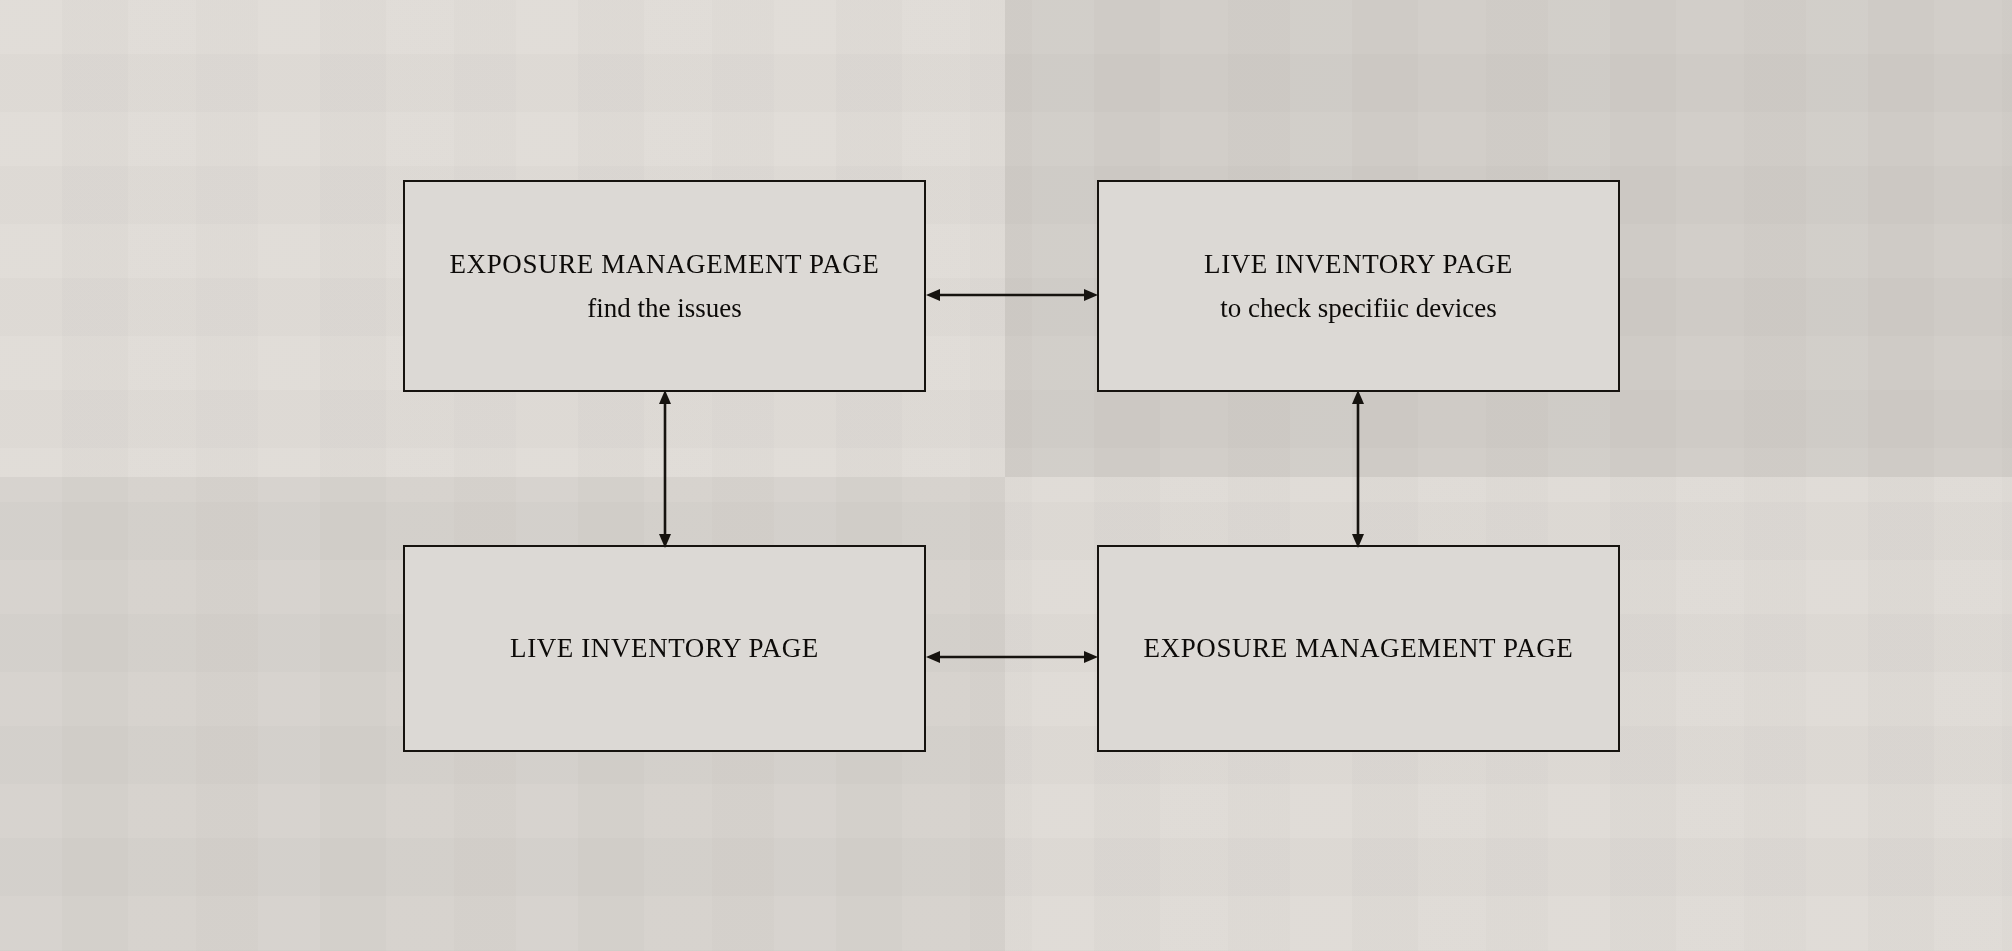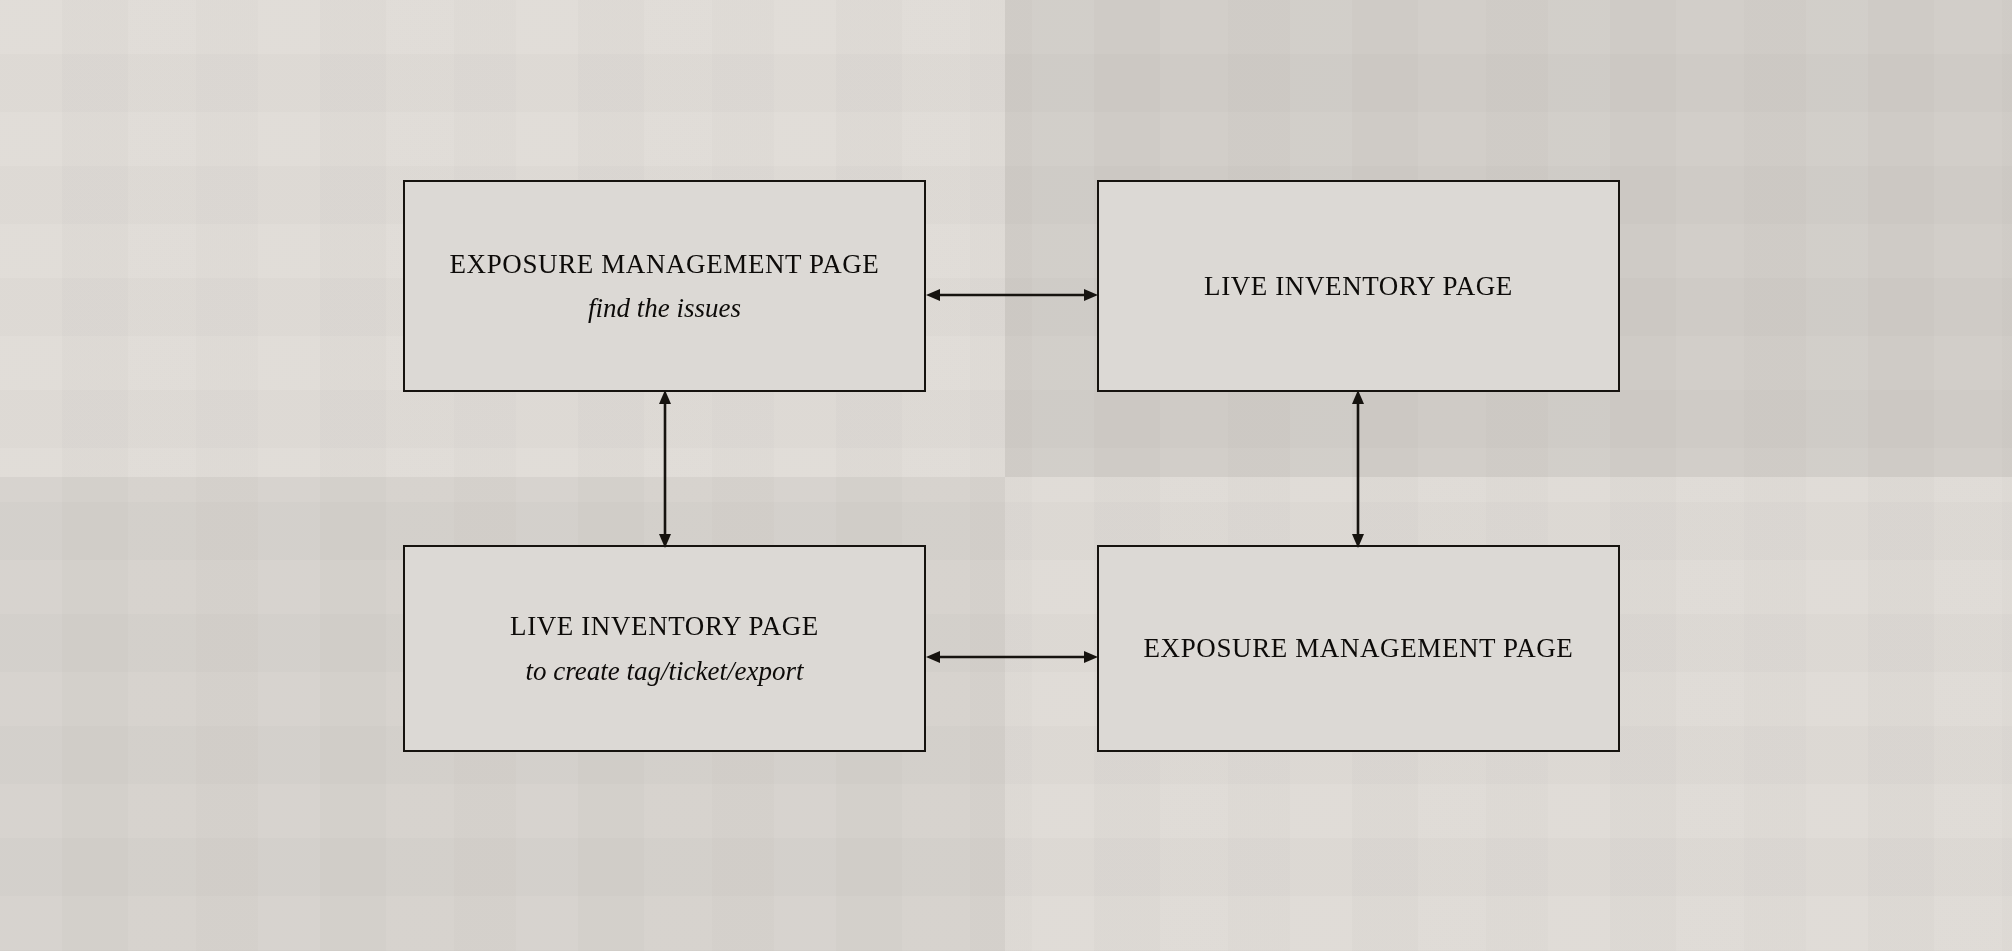--- a/index.html
+++ b/index.html
@@ -76,21 +76,20 @@
     font-size: 27px;
     letter-spacing: 0.6px;
     line-height: 1.2;
     white-space: nowrap;
   }
   .node-sub {
     font-size: 27px;
     line-height: 1.2;
     margin-top: 12px;
     white-space: nowrap;
-    font-style: italic;
   }
 
   #node-top-left    { left: 403px;  top: 180px; width: 523px; height: 212px; }
   #node-top-right   { left: 1097px; top: 180px; width: 523px; height: 212px; }
   #node-bottom-left { left: 403px;  top: 545px; width: 523px; height: 207px; }
   #node-bottom-right{ left: 1097px; top: 545px; width: 523px; height: 207px; }
 
   
   .connector {
     position: absolute;
@@ -113,25 +112,25 @@
   <div id="bg-bands"></div>
   <div id="bg-bands-h"></div>
 
   <div class="node" id="node-top-left" style="background: rgb(220, 217, 213); border-color: rgb(22, 19, 15); color: rgb(13, 11, 9);">
     <div class="node-title">EXPOSURE MANAGEMENT PAGE</div>
     <div class="node-sub">find the issues</div>
   </div>
 
   <div class="node" id="node-top-right" style="background: rgb(220, 217, 213); border-color: rgb(22, 19, 15); color: rgb(13, 11, 9);">
     <div class="node-title">LIVE INVENTORY PAGE</div>
+    <div class="node-sub">to check specifiic devices</div>
   </div>
 
   <div class="node" id="node-bottom-left" style="background: rgb(220, 217, 213); border-color: rgb(22, 19, 15); color: rgb(13, 11, 9);">
     <div class="node-title">LIVE INVENTORY PAGE</div>
-    <div class="node-sub">to create tag/ticket/export</div>
   </div>
 
   <div class="node" id="node-bottom-right" style="background: rgb(220, 217, 213); border-color: rgb(22, 19, 15); color: rgb(13, 11, 9);">
     <div class="node-title">EXPOSURE MANAGEMENT PAGE</div>
   </div>
 
   <div class="connector" id="conn-top-horizontal">
     <svg width="184" height="40" viewBox="0 0 184 40" xmlns="http://www.w3.org/2000/svg">
       <line x1="14" y1="20" x2="170" y2="20" stroke="#16130f" stroke-width="2.6"></line>
       <polygon points="6,20 20,14 20,26" fill="#16130f"></polygon>

